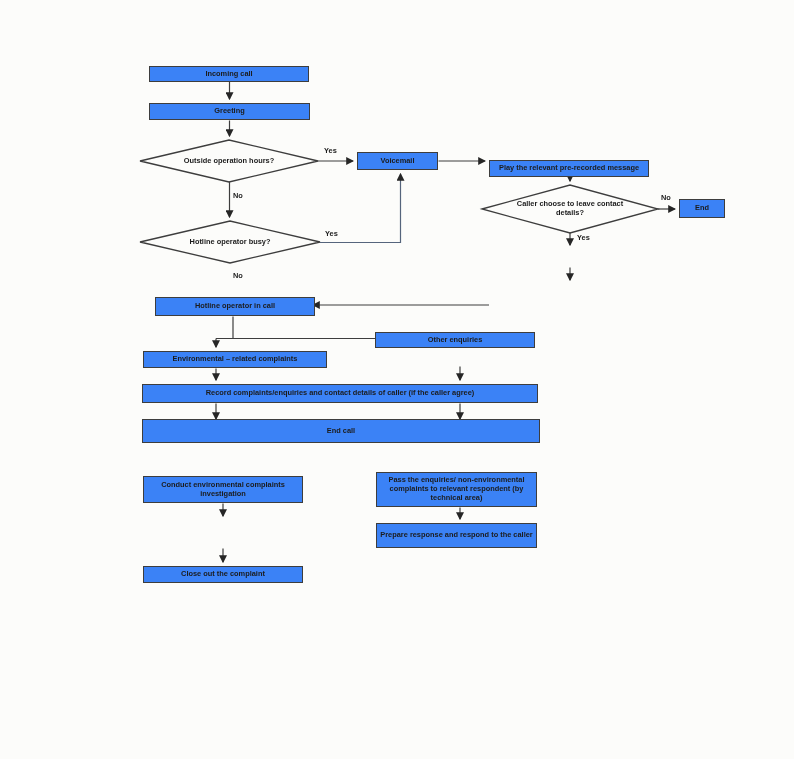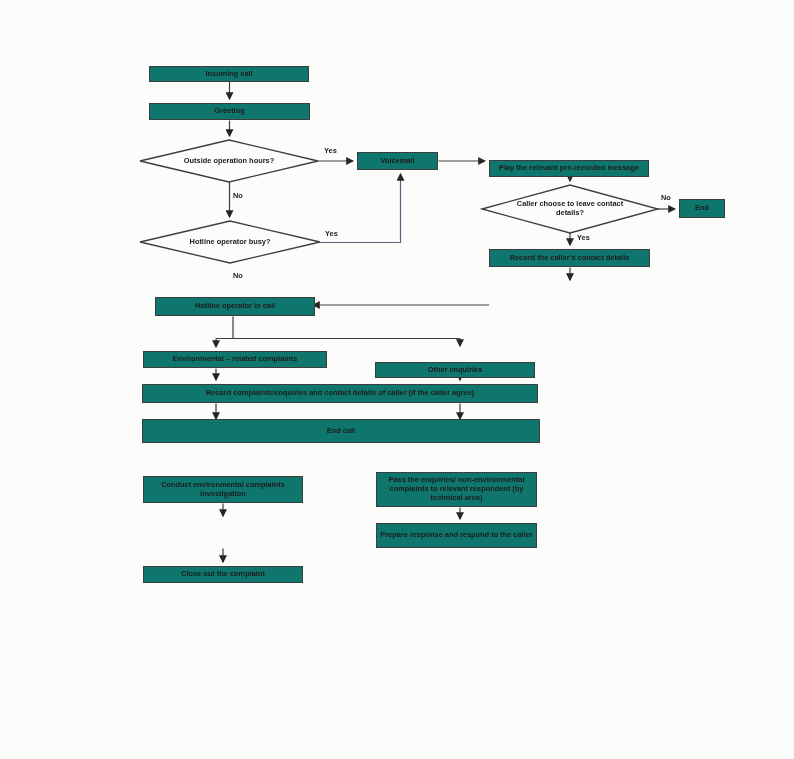--- a/index.html
+++ b/index.html
@@ -35,21 +35,21 @@
   }
   .diamond {
     fill: none;
     stroke: var(--line);
     stroke-width: 1.3;
   }
   .ah-fill { fill: #262626; }
   .node {
     position: absolute;
     border: 1.4px solid var(--line);
-    background: #0f766e;
+    background: #3b82f6;
     display: flex;
     align-items: center;
     justify-content: center;
     text-align: center;
     font-weight: bold;
     font-size: 7.4px;
     line-height: 1.2;
     color: var(--text);
     padding: 1px 2px;
   }
@@ -117,28 +117,27 @@
   <div class="node" style="left:149px;top:66px;width:160px;height:16px">Incoming call</div>
 
   <div class="node" style="left:149px;top:103px;width:161px;height:17px">Greeting</div>
 
   <div class="node" style="left:357px;top:152px;width:81px;height:18px">Voicemail</div>
 
   <div class="node nowrap" style="left:489px;top:160px;width:160px;height:17px">Play the relevant pre-recorded message</div>
 
   <div class="node" style="left:679px;top:199px;width:46px;height:19px">End</div>
 
-  <div class="node" style="left:489px;top:249px;width:161px;height:18px">Record the caller's contact details</div>
 
 
   <div class="node" style="left:155px;top:297px;width:160px;height:19px">Hotline operator in call</div>
 
   <div class="node" style="left:143px;top:351px;width:184px;height:17px">Environmental – related complaints</div>
 
-  <div class="node" style="left:375px;top:362px;width:160px;height:16px">Other enquiries</div>
+  <div class="node" style="left:375px;top:332px;width:160px;height:16px">Other enquiries</div>
 
   <div class="node" style="left:142px;top:384px;width:396px;height:19px">Record complaints/enquiries and contact details of caller (if the caller agree)</div>
 
   <div class="node" style="left:142px;top:419px;width:398px;height:24px">End call</div>
 
   <div class="node" style="left:143px;top:476px;width:160px;height:27px">Conduct environmental complaints investigation</div>
 
   <div class="node" style="left:376px;top:472px;width:161px;height:35px">Pass the enquiries/ non-environmental complaints to relevant respondent (by technical area)</div>
 
 

